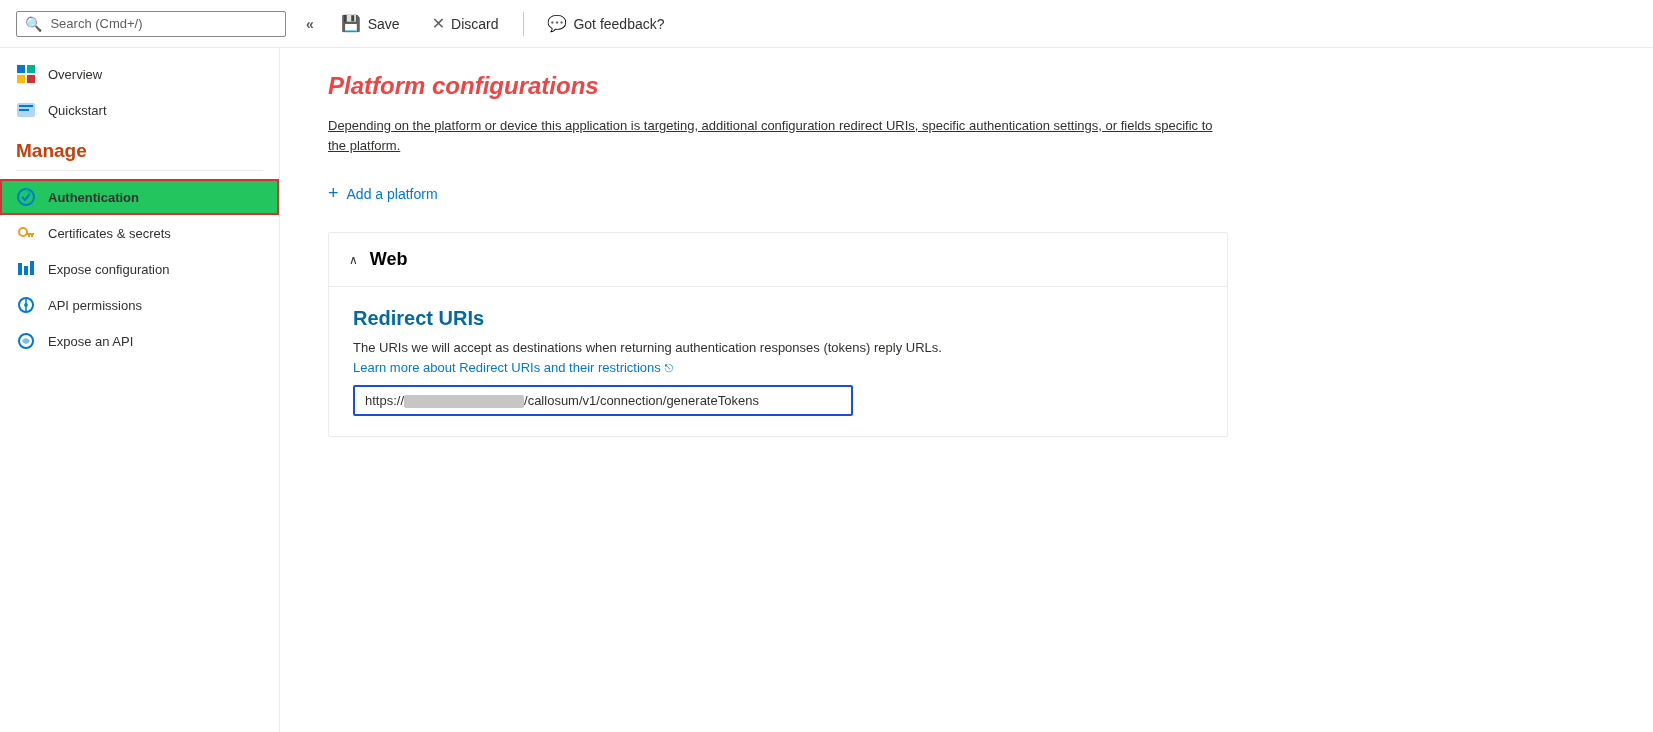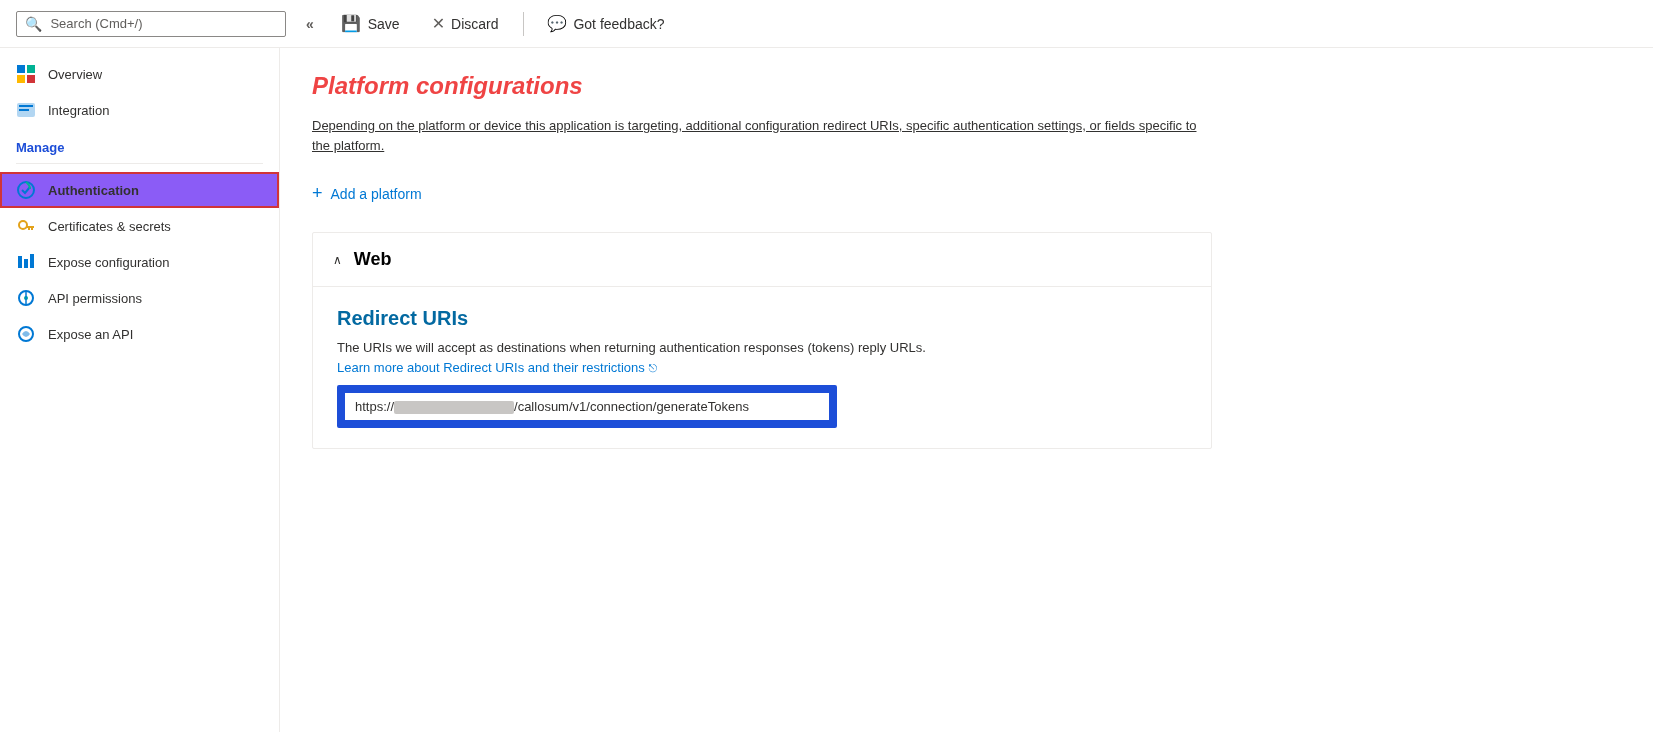--- a/index.html
+++ b/index.html
@@ -70,20 +70,21 @@
       font-size: 14px;
       padding: 4px 8px;
       border: none;
       background: none;
     }
 
     .main-layout {
       display: flex;
       flex: 1;
       overflow: hidden;
+      gap: 16px;
     }
 
     .sidebar {
       width: 280px;
       border-right: 1px solid #edebe9;
       overflow-y: auto;
       padding: 8px 0;
       flex-shrink: 0;
     }
 
@@ -91,40 +92,40 @@
       display: flex;
       align-items: center;
       gap: 12px;
       padding: 8px 16px;
       cursor: pointer;
       font-size: 13px;
       color: #323130;
     }
 
     .nav-item.active {
-      background: #8b5cf6;
+      background: #22c55e;
       outline: 2px solid #d13438;
       outline-offset: -2px;
       font-weight: 600;
     }
 
     .nav-icon {
       width: 20px;
       height: 20px;
       display: flex;
       align-items: center;
       justify-content: center;
       flex-shrink: 0;
     }
 
     .section-label {
       padding: 12px 16px 4px;
-      font-size: 13px;
+      font-size: 19px;
       font-weight: 700;
-      color: #1d4ed8;
+      color: #c2410c;
     }
 
     .section-divider {
       height: 1px;
       background: #edebe9;
       margin: 4px 16px 8px;
     }
 
     .content-area {
       flex: 1;
@@ -265,21 +266,21 @@
     </div>
 
     <div class="nav-item">
       <span class="nav-icon">
         <svg width="20" height="20" viewBox="0 0 20 20">
           <rect x="1" y="3" width="18" height="14" rx="2" fill="#0078d4" opacity="0.3"></rect>
           <rect x="3" y="5" width="14" height="2" fill="#0078d4"></rect>
           <rect x="3" y="9" width="10" height="2" fill="#0078d4"></rect>
         </svg>
       </span>
-      <span>Integration</span>
+      <span>Quickstart</span>
     </div>
 
 
     <div class="section-label">Manage</div>
     <div class="section-divider"></div>
 
 
     <div class="nav-item active">
       <span class="nav-icon">
         <svg width="20" height="20" viewBox="0 0 20 20">
@@ -359,21 +360,21 @@
         <p class="redirect-description">
           <span>The URIs we will accept as destinations when returning authentication responses (tokens) reply URLs.</span>
           <br>
           <a href="#" class="learn-more-link">
             <span>Learn more about Redirect URIs and their restrictions</span>
             <span style="font-size:11px;">⎋</span>
           </a>
         </p>
 
         <div style="margin-top: 8px;">
-          <div style="border: 8px solid #1d4ed8; border-radius: 2px; padding: 6px 10px; width: 500px; font-size: 13px; color: #323130;">
+          <div style="border: 2px solid #1d4ed8; border-radius: 2px; padding: 6px 10px; width: 500px; font-size: 13px; color: #323130;">
             <span>https://</span><span class="blurred-part"></span><span>/callosum/v1/connection/generateTokens</span>
           </div>
         </div>
 
       </div>
     </div>
 
   </div>
 </div>
 

